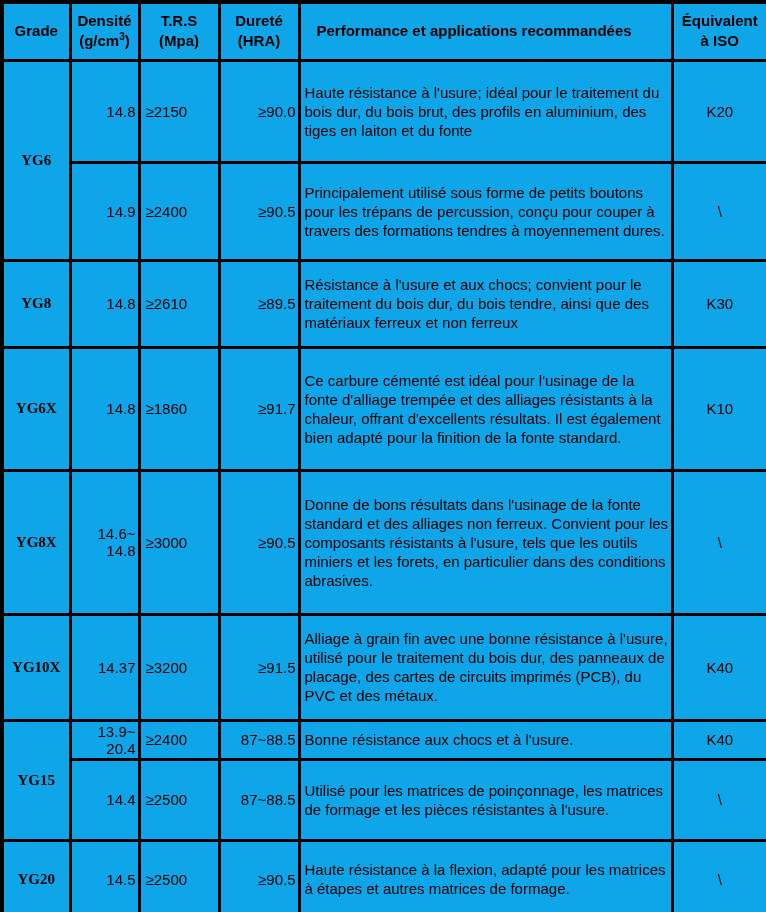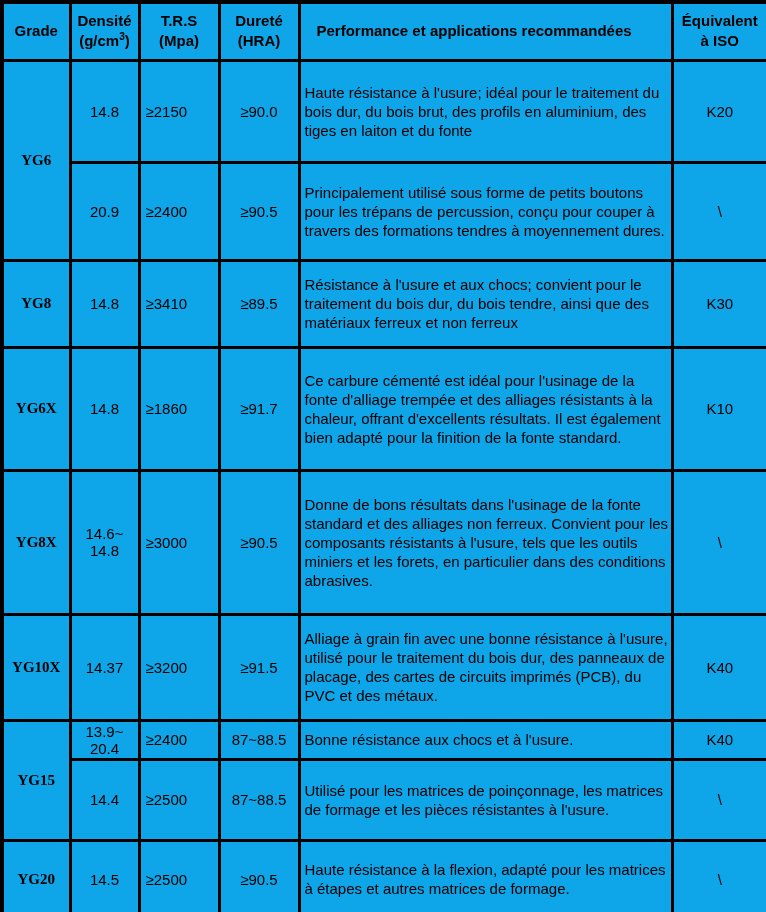--- a/index.html
+++ b/index.html
@@ -5,21 +5,21 @@
   html,body{margin:0;padding:0;background:#ffffff;}
   body{font-family:"Liberation Sans","DejaVu Sans",sans-serif;color:#000;}
   .wrap{width:766px;height:912px;background:#0ea5e9;box-sizing:border-box;}
   table{border-collapse:collapse;table-layout:fixed;width:766px;height:912px;
         border:4px solid #000;}
   th,td{border:3px solid #000;box-sizing:border-box;vertical-align:middle;
         font-size:15px;line-height:19px;padding:1px 2px;overflow:hidden;}
   th{font-weight:bold;text-align:center;line-height:20px;}
   th.h-perf{text-align:left;padding-left:16px;}
   td.c-grade{font-weight:bold;text-align:center;font-family:Liberation Serif, serif;}
-  td.c-num{text-align:center;line-height:17px;}
+  td.c-num{text-align:right;line-height:17px;}
   td.c-trs{text-align:left;padding-left:5px;margin-left:28px;}
   td.c-perf{text-align:left;padding:2px 2px 2px 4px;}
   td.c-iso{text-align:center;}
   tr.hrow{height:58px;}
   tr.r0{height:102px;} tr.r1{height:98px;} tr.r2{height:87px;}
   tr.r3{height:123px;} tr.r4{height:144px;} tr.r5{height:106px;}
   tr.r6{height:34px;}  tr.r7{height:81px;} tr.r8{height:79px;}
   sup{font-size:10px;line-height:0;}
 </style>
 </head>
@@ -60,30 +60,30 @@
     <tbody>
       <tr class="r0">
         <td class="c-grade" rowspan="2">YG6</td>
         <td class="c-num">14.8</td>
         <td class="c-num c-trs">≥2150</td>
         <td class="c-num">≥90.0</td>
         <td class="c-perf">Haute résistance à l'usure; idéal pour le traitement du bois dur, du bois brut, des profils en aluminium, des tiges en laiton et du fonte</td>
         <td class="c-iso">K20</td>
       </tr>
       <tr class="r1">
-        <td class="c-num">20.9</td>
+        <td class="c-num">14.9</td>
         <td class="c-num c-trs">≥2400</td>
         <td class="c-num">≥90.5</td>
         <td class="c-perf">Principalement utilisé sous forme de petits boutons pour les trépans de percussion, conçu pour couper à travers des formations tendres à moyennement dures.</td>
         <td class="c-iso">\</td>
       </tr>
       <tr class="r2">
         <td class="c-grade">YG8</td>
         <td class="c-num">14.8</td>
-        <td class="c-num c-trs">≥3410</td>
+        <td class="c-num c-trs">≥2610</td>
         <td class="c-num">≥89.5</td>
         <td class="c-perf">Résistance à l'usure et aux chocs; convient pour le traitement du bois dur, du bois tendre, ainsi que des matériaux ferreux et non ferreux</td>
         <td class="c-iso">K30</td>
       </tr>
       <tr class="r3">
         <td class="c-grade">YG6X</td>
         <td class="c-num">14.8</td>
         <td class="c-num c-trs">≥1860</td>
         <td class="c-num">≥91.7</td>
         <td class="c-perf">Ce carbure cémenté est idéal pour l'usinage de la fonte d'alliage trempée et des alliages résistants à la chaleur, offrant d'excellents résultats. Il est également bien adapté pour la finition de la fonte standard.</td>

